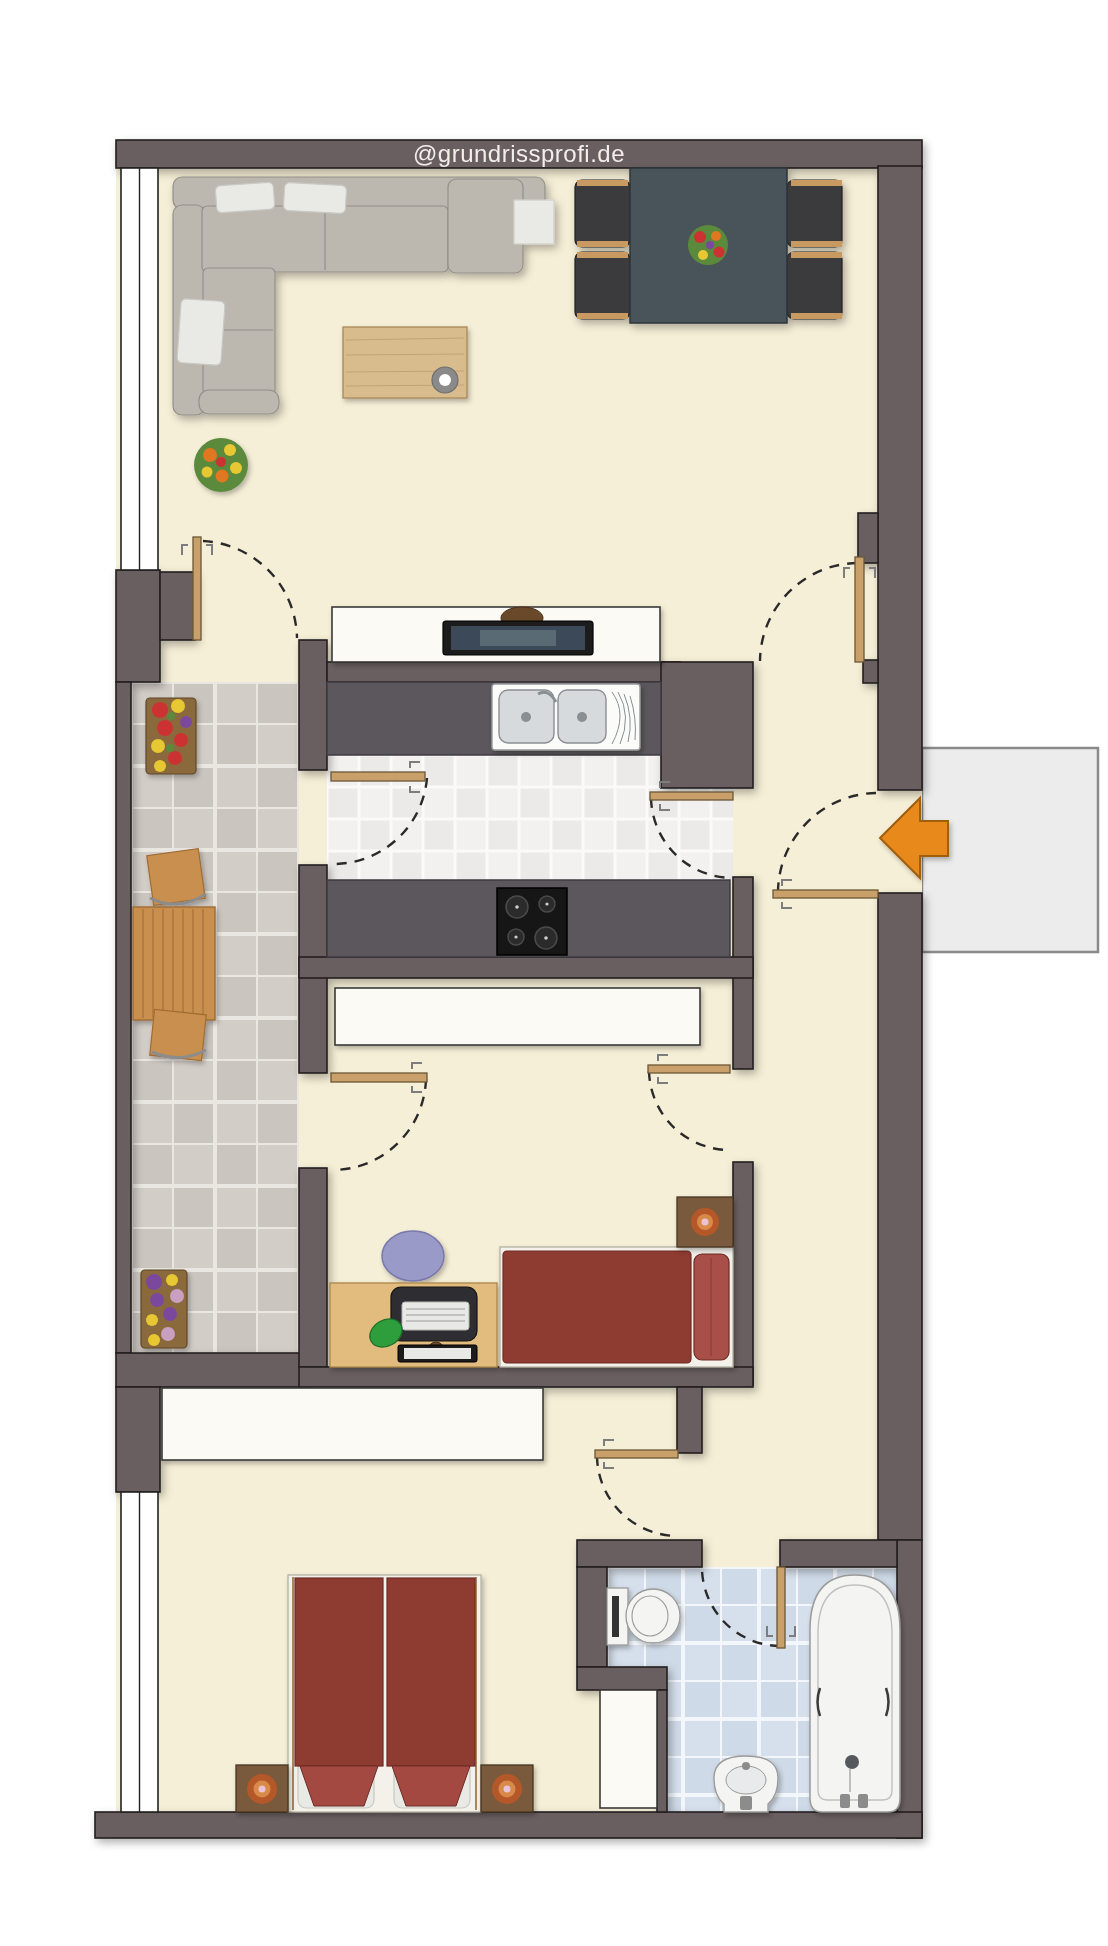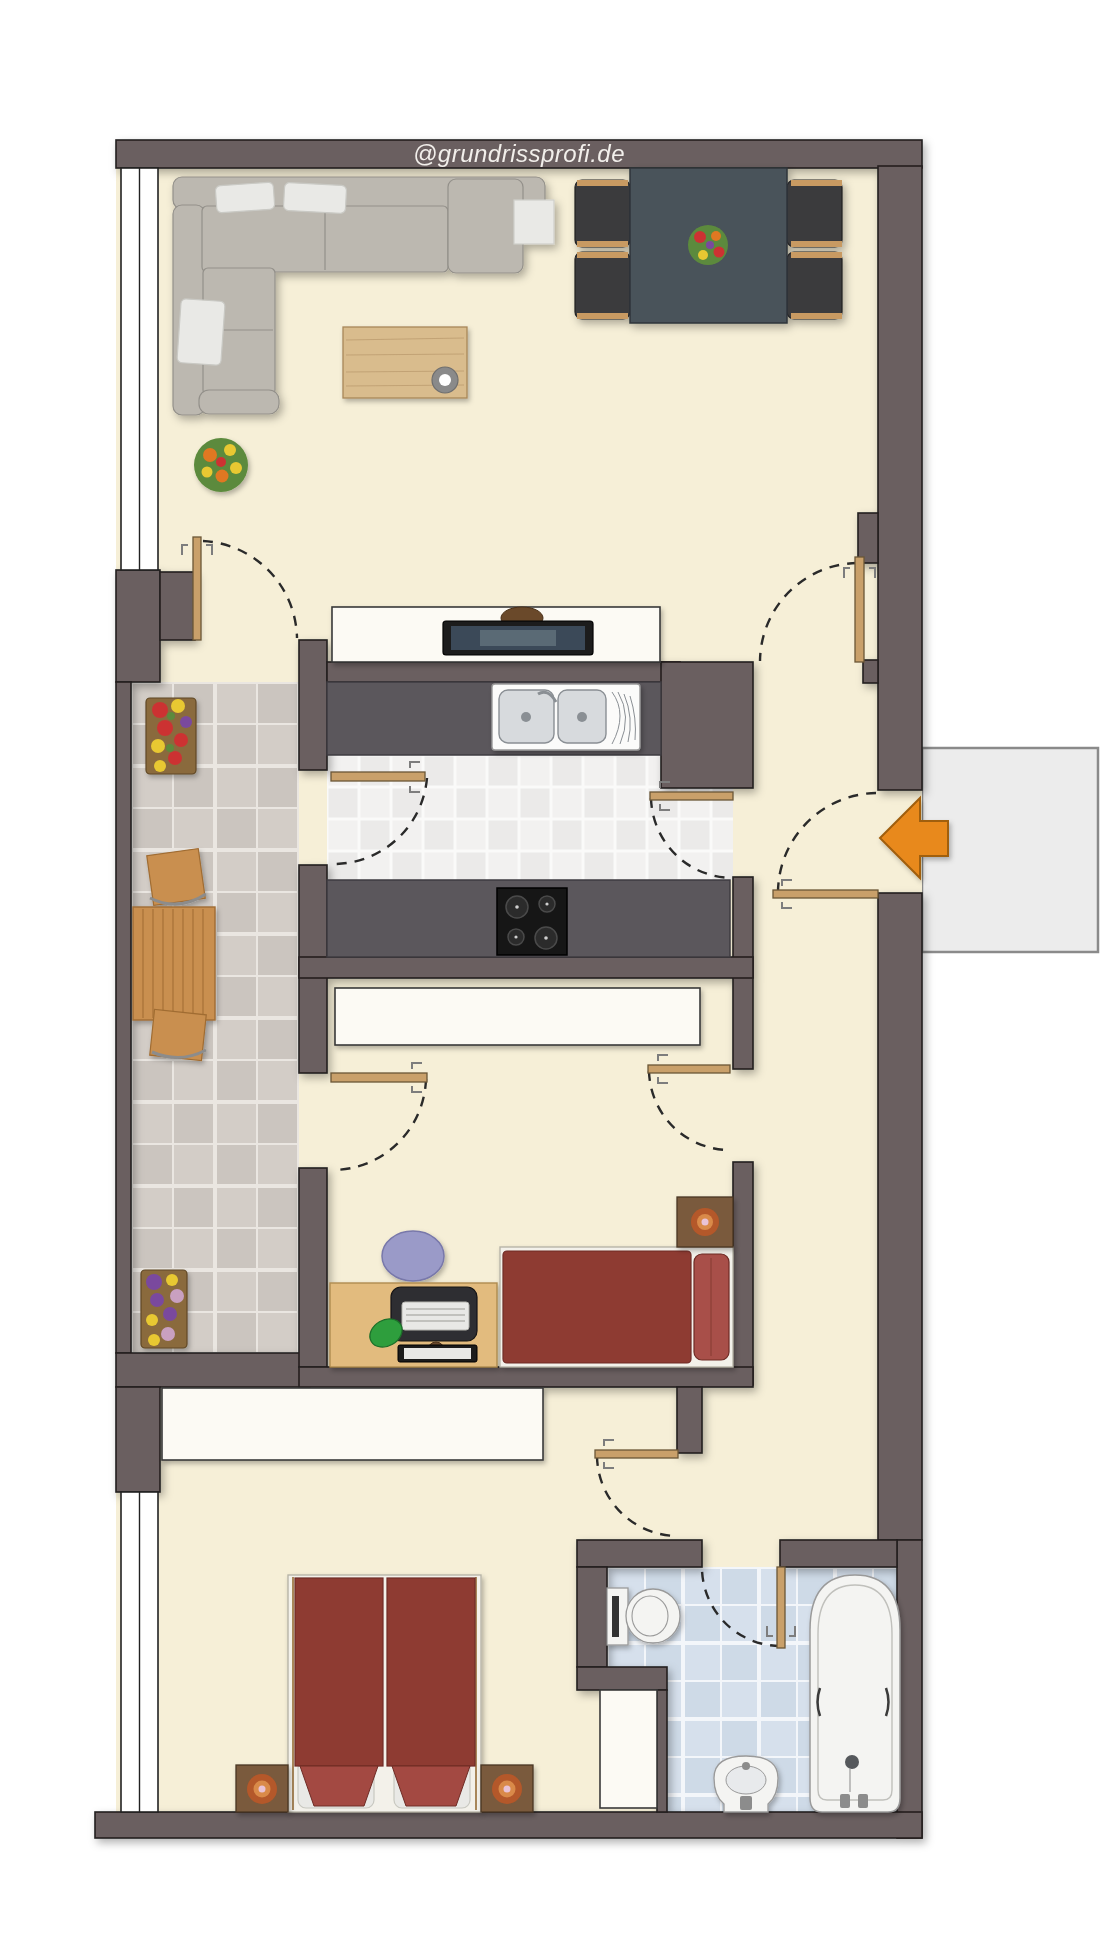--- a/index.html
+++ b/index.html
@@ -1,17 +1,17 @@
 <!DOCTYPE html>
 <html><head>
 <meta charset="utf-8">
 <style>
   html,body{margin:0;padding:0;background:#ffffff;}
   .page{width:1108px;height:1946px;position:relative;background:#86efac;
-        font-family:"Liberation Sans", sans-serif;font-style:italic;}
+        font-family:"Liberation Sans", sans-serif;}
   svg{display:block;}
   .wm{font-family:"Liberation Sans", sans-serif;font-size:24px;letter-spacing:0.5px;}
 </style>
 </head>
 <body>
 
 <div class="page">
 <svg viewBox="0 0 1108 1946" width="1108" height="1946">
   <defs>
     <filter id="softShadow" x="-20%" y="-20%" width="140%" height="140%">

